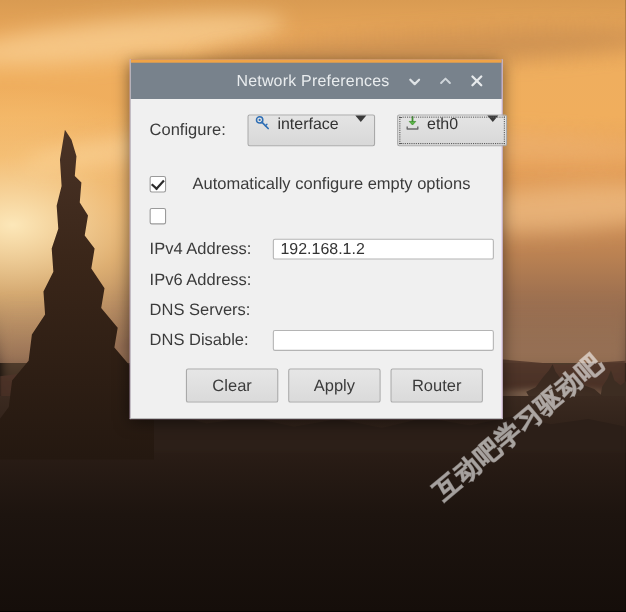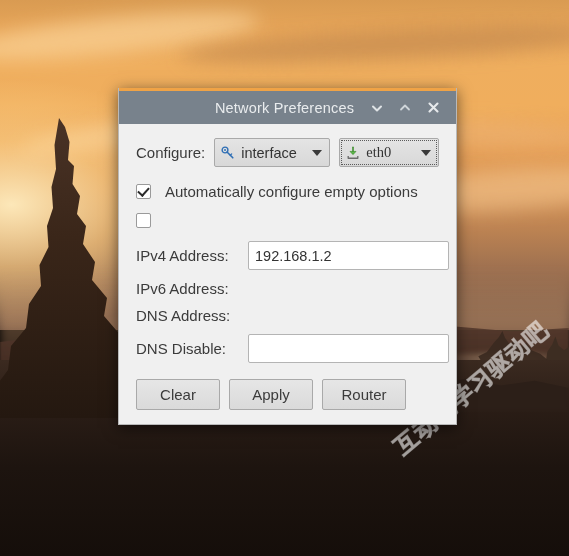--- a/index.html
+++ b/index.html
@@ -162,21 +162,21 @@
     -webkit-text-stroke: 1px rgba(255,255,255,0.45);
     white-space: nowrap;
     pointer-events: none;
     user-select: none;
   }
 
   
   #dialog {
     position: absolute;
     left: 118px;
-    top: 88px;
+    top: 54px;
     width: 339px;
     background: #f0abfc;
     box-shadow: 0 3px 14px rgba(0,0,0,0.55);
     border: 1px solid #b9b9b9;
     border-top: none;
     box-sizing: border-box;
   }
   .titlebar {
     height: 36px;
     background: #78828c;
@@ -214,44 +214,43 @@
 
   .dialog-body {
     padding: 14px 17px 14px 17px;
     background: #f0f0f0;
   }
 
   
   .configure-row {
     display: flex;
     align-items: center;
-    gap: 9px;
-    margin-bottom: 16px;
+    gap: 20px;
+    margin-bottom: 26px;
   }
   .configure-label {
     font-size: 15px;
     color: #3b3b3b;
     white-space: nowrap;
   }
   .combo {
     display: flex;
-    align-items: center;
+    align-items: flex-start;
     background: linear-gradient(to bottom, #e4e4e4, #d8d8d8);
     border: 1px solid #a9a9a9;
     border-radius: 2px;
     height: 29px;
     padding: 0 7px 0 6px;
     box-sizing: border-box;
     cursor: pointer;
     gap: 6px;
   }
   .combo.focused {
     outline: 1px dotted #5a5a5a;
     outline-offset: -3px;
-    font-family: Liberation Serif, serif;
   }
   .combo-label {
     font-size: 14.5px;
     color: #333;
     white-space: nowrap;
   }
   .combo-interface { min-width: 116px; }
   .combo-eth { min-width: 100px; }
   .combo-eth .combo-label { flex: 1; }
   .combo-interface .combo-label { flex: 1; }
@@ -261,21 +260,21 @@
     border-right: 5px solid transparent;
     border-top: 6px solid #3a3a3a;
     margin-left: 4px;
   }
   .icon-key svg, .icon-dl svg { display: block; }
 
   
   .check-row {
     display: flex;
     align-items: center;
-    gap: 14px;
+    gap: 24px;
     margin-bottom: 13px;
   }
   .checkbox {
     width: 15px;
     height: 15px;
     background: #ffffff;
     border: 1px solid #9a9a9a;
     border-radius: 2px;
     position: relative;
     cursor: pointer;
@@ -308,36 +307,36 @@
   }
   .field-label {
     width: 112px;
     flex: none;
     font-size: 15px;
     color: #3b3b3b;
     white-space: nowrap;
   }
   .field-input {
     flex: 1;
-    height: 29px;
+    height: 19px;
     background: #ffffff;
     border: 1px solid #b4b4b4;
     border-radius: 2px;
     font-family: "Liberation Sans", sans-serif;
     font-size: 14.5px;
     color: #333;
     padding: 0 6px;
     box-sizing: border-box;
     outline: none;
   }
 
   
   .button-row {
     display: flex;
-    justify-content: flex-start;
+    justify-content: flex-end;
     gap: 9px;
     margin-top: 16px;
   }
   .dlg-button {
     min-width: 84px;
     height: 31px;
     background: linear-gradient(to bottom, #e6e6e6, #dadada);
     border: 1px solid #a9a9a9;
     border-radius: 2px;
     font-family: "Liberation Sans", sans-serif;
@@ -439,21 +438,21 @@
         <div class="field-label">IPv4 Address:</div>
         <input class="field-input" type="text" value="192.168.1.2" style="">
       </div>
 
       <div class="field-row">
         <div class="field-label">IPv6 Address:</div>
       </div>
 
 
       <div class="field-row">
-        <div class="field-label">DNS Address:</div>
+        <div class="field-label">DNS Servers:</div>
       </div>
 
       <div class="field-row">
         <div class="field-label">DNS Disable:</div>
         <input class="field-input" type="text" value="" style="">
       </div>
 
     </div>
 
     <div class="button-row">

